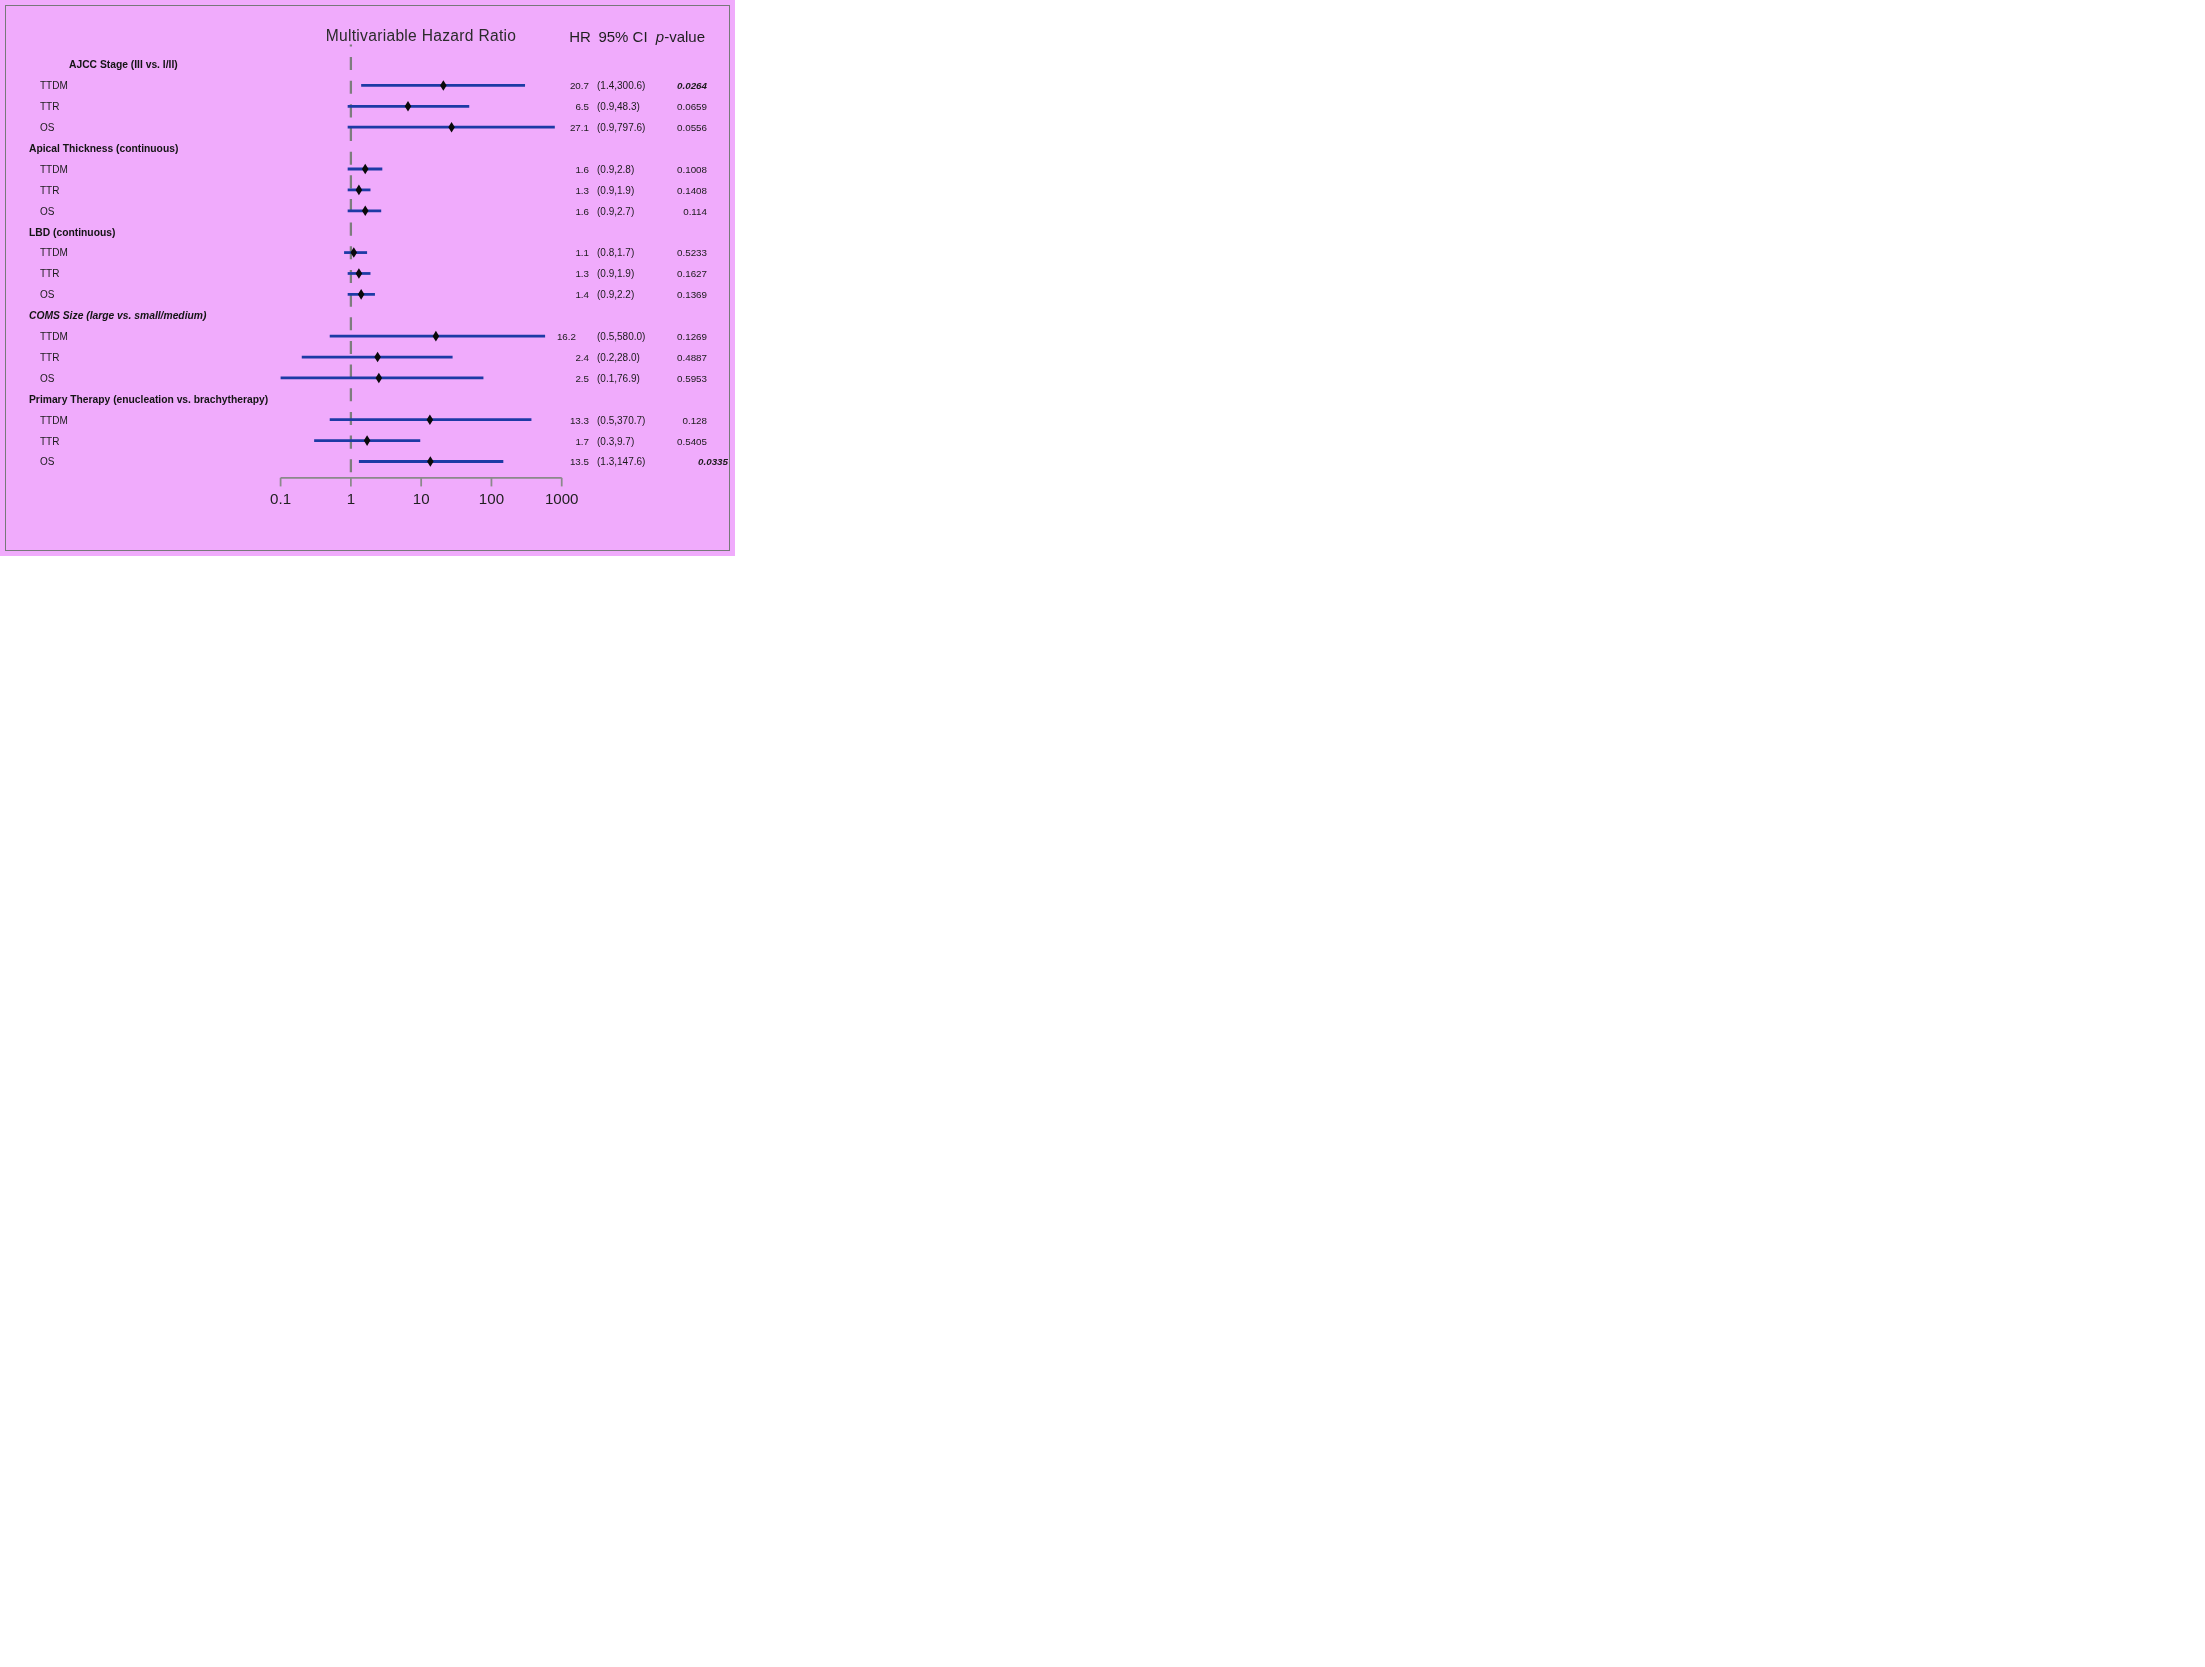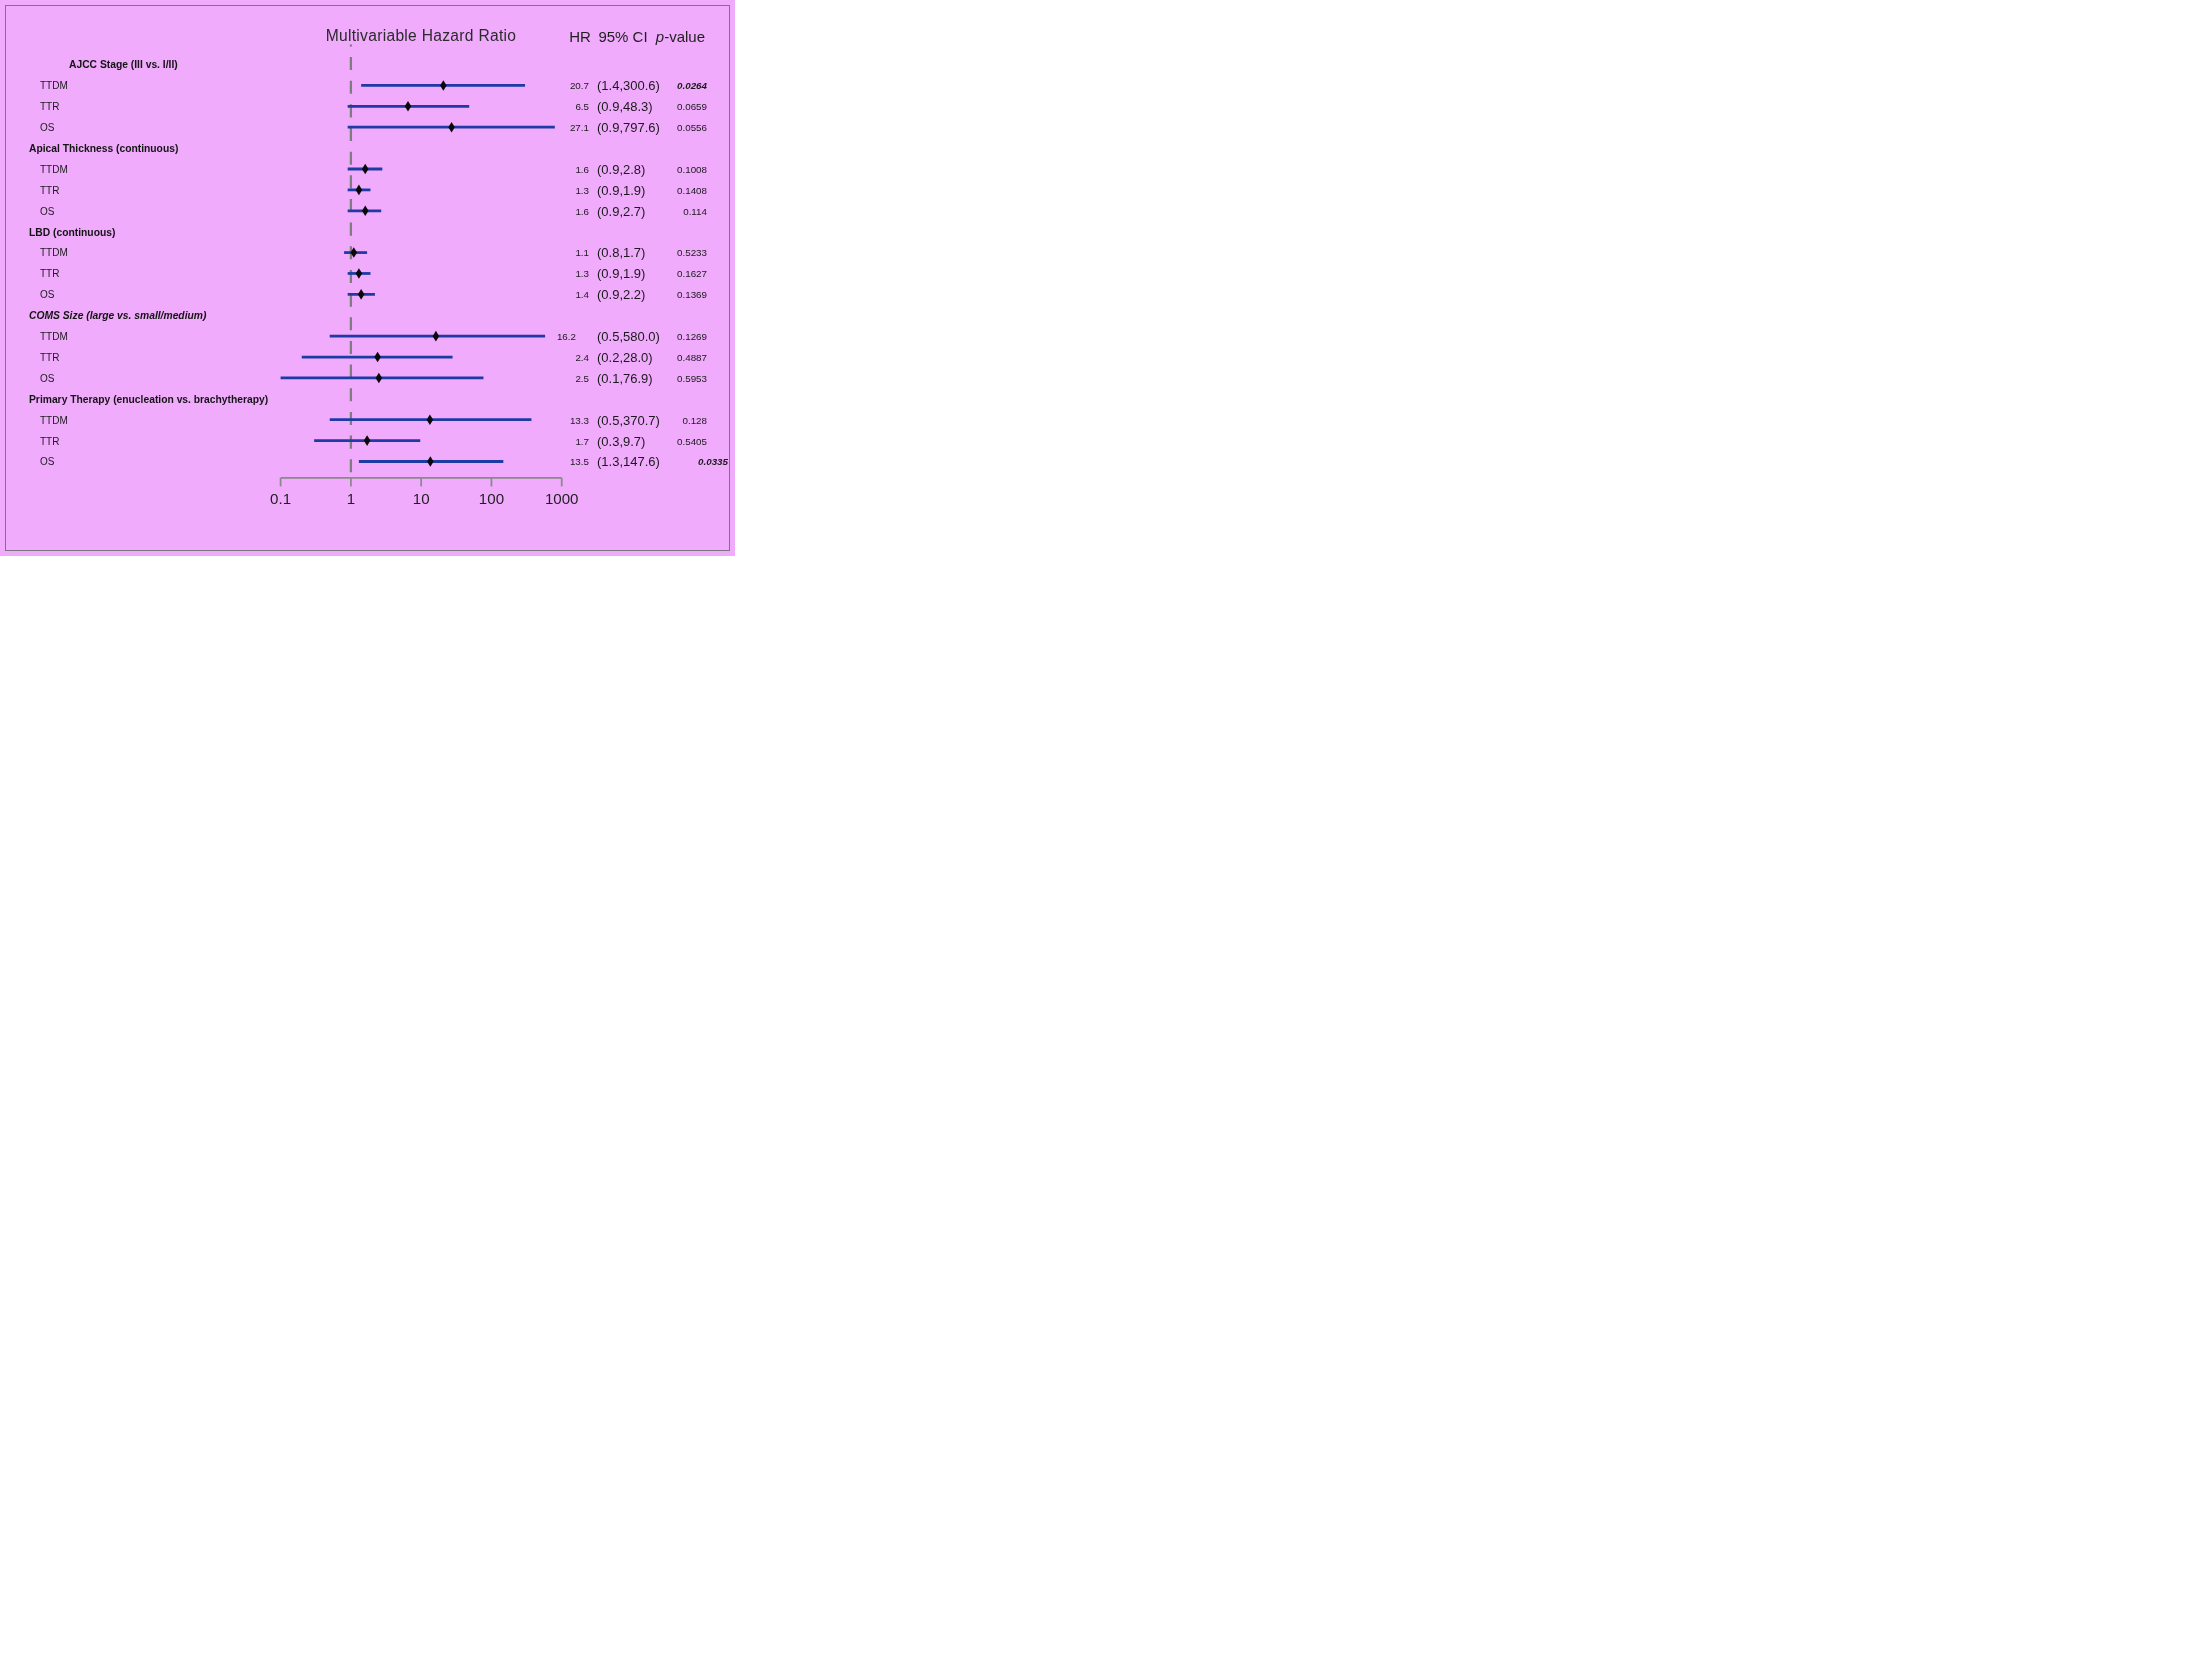--- a/index.html
+++ b/index.html
@@ -17,21 +17,21 @@
   .hdr-ci{left:623px;transform:translate(-50%,-50%);}
   .hdr-p{right:30px;text-align:right;}
   .ital{font-style:italic;}
   #plot{position:absolute;left:0;top:0;}
   .glabel{
     position:absolute;transform:translateY(-50%);font-size:10.3px;font-weight:bold;
     color:#141414;white-space:nowrap;
   }
   .ilabel{position:absolute;transform:translateY(-50%);font-size:10px;color:#1a1a1a;white-space:nowrap;}
   .vhr{position:absolute;transform:translateY(-50%);width:40px;text-align:right;font-size:9.8px;color:#1a1a1a;}
-  .vci{position:absolute;transform:translateY(-50%);width:91px;text-align:left;font-size:13px;color:#1a1a1a;white-space:nowrap;}
+  .vci{position:absolute;transform:translateY(-50%);width:91px;text-align:left;font-size:10px;color:#1a1a1a;white-space:nowrap;}
   .vp{position:absolute;transform:translateY(-50%);width:65px;text-align:right;font-size:9.8px;color:#1a1a1a;}
   .sig{font-weight:bold;font-style:italic;}
 </style>
 </head>
 <body>
 
 <div class="stage">
   <div class="frame" style="border-color: rgb(119, 120, 122);"></div>
 
   <div class="title">Multivariable Hazard Ratio</div>

